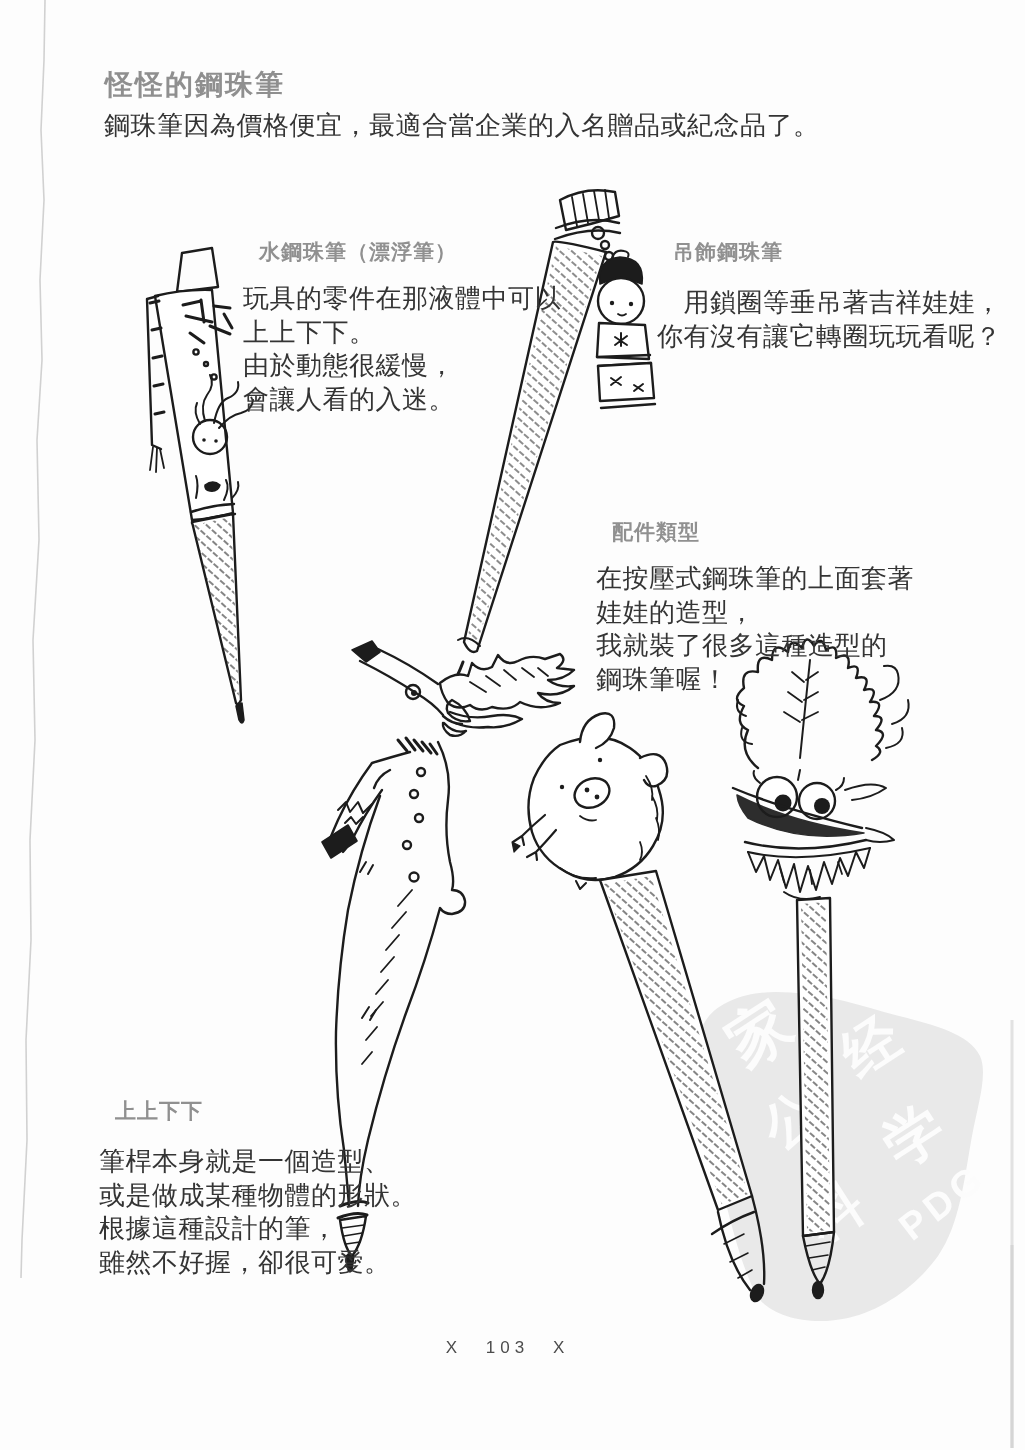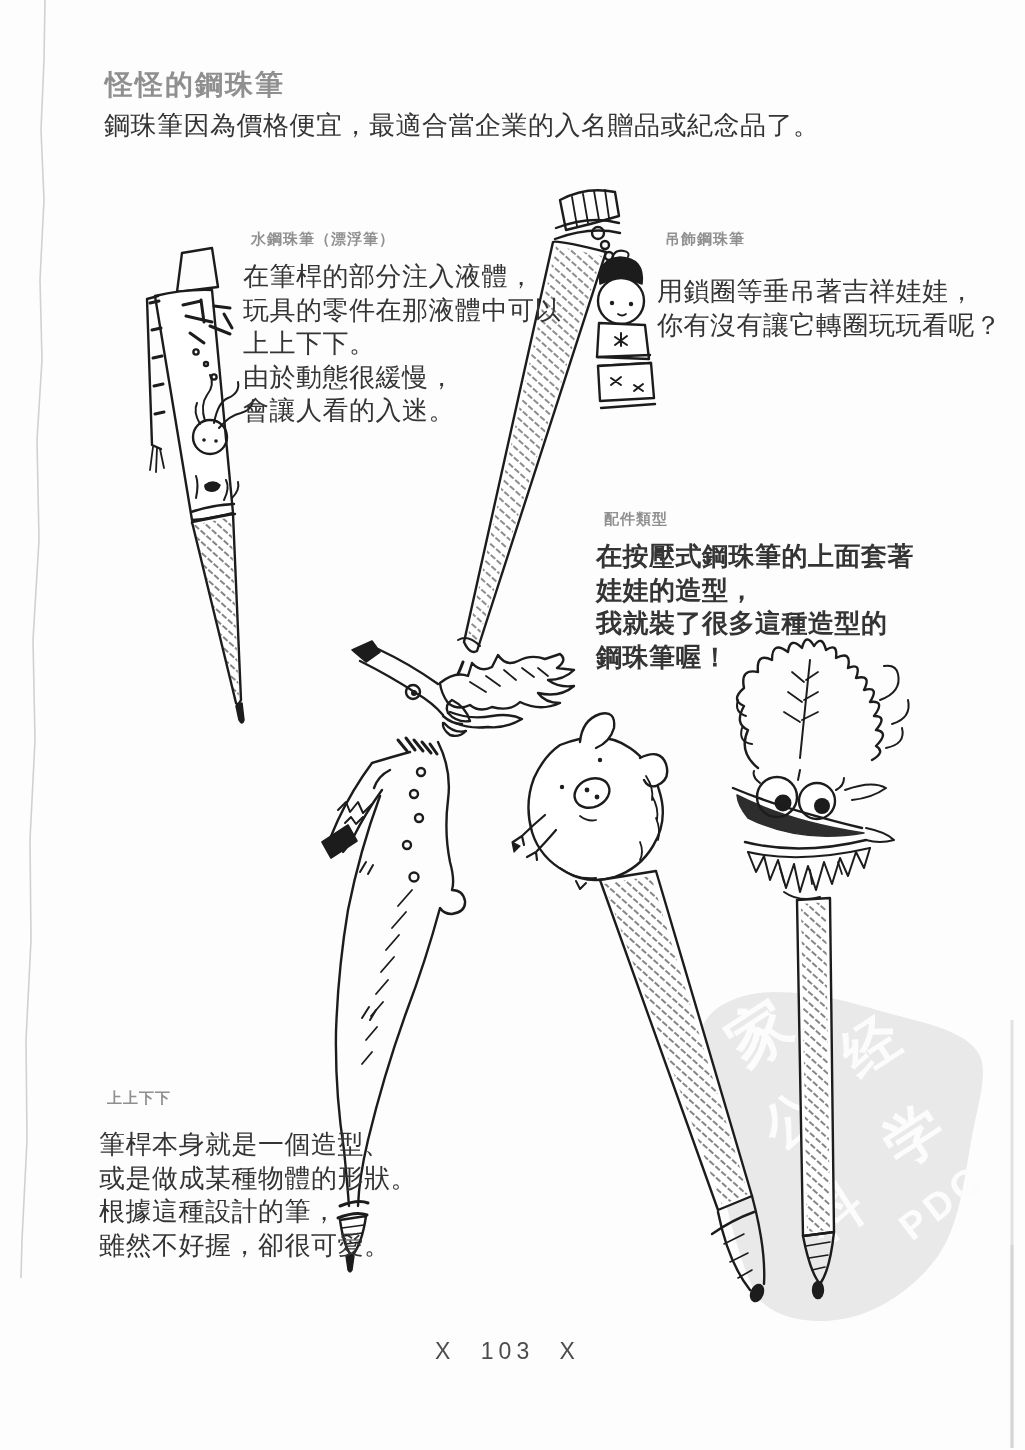--- a/index.html
+++ b/index.html
@@ -7,30 +7,30 @@
     position:relative;width:1025px;height:1450px;background:#fdfdfd;
     font-family:"Liberation Sans","DejaVu Sans",sans-serif;
     color:#343434;overflow:hidden;
   }
   .art{position:absolute;left:0;top:0;width:1025px;height:1450px;}
   .abs{position:absolute;}
   .h-main{
     font-size:28px;font-weight:700;color:#8f8f8f;letter-spacing:2px;margin:0;
   }
   .h-sec{
-    font-size:15px;font-weight:700;color:#909090;letter-spacing:1px;margin:8px;
+    font-size:21px;font-weight:700;color:#909090;letter-spacing:1px;margin:16px;
   }
   .body-line{
     font-size:26px;line-height:33.5px;color:#343434;letter-spacing:0.5px;
     white-space:nowrap;
   }
   .intro .body-line{line-height:34px;}
   .footer{
     position:absolute;left:0;top:1338px;width:1015px;text-align:center;
-    font-size:23px;color:#4c4c4c;letter-spacing:5px;word-spacing:14px;
+    font-size:17px;color:#4c4c4c;letter-spacing:5px;word-spacing:14px;
   }
 </style>
 </head>
 <body>
 
 <div class="page">
 
   <svg class="art" viewBox="0 0 1025 1450">
     <defs>
       <pattern id="hatch" width="8" height="8" patternUnits="userSpaceOnUse" patternTransform="rotate(-48)">
@@ -234,39 +234,38 @@
 
   <h1 class="abs h-main" style="left:105px;top:66px;">怪怪的鋼珠筆</h1>
 
   <div class="abs intro" style="left:104px;top:108px;">
     <div class="body-line">鋼珠筆因為價格便宜，最適合當企業的入名贈品或紀念品了。</div>
   </div>
 
   <div class="abs" style="left:243px;top:222px;">
     <h2 class="h-sec">水鋼珠筆（漂浮筆）</h2>
     <div style="margin-top:11px;">
-      <div class="body-line">在筆桿的部分注入液體，</div>
       <div class="body-line">玩具的零件在那液體中可以</div>
       <div class="body-line">上上下下。</div>
       <div class="body-line">由於動態很緩慢，</div>
       <div class="body-line">會讓人看的入迷。</div>
     </div>
   </div>
 
   <div class="abs" style="left:657px;top:222px;">
     <h2 class="h-sec">吊飾鋼珠筆</h2>
-    <div style="margin-top:26px;">
+    <div style="margin-top:20px;text-align:right;">
       <div class="body-line">用鎖圈等垂吊著吉祥娃娃，</div>
       <div class="body-line">你有沒有讓它轉圈玩玩看呢？</div>
     </div>
   </div>
 
   <div class="abs" style="left:596px;top:502px;">
     <h2 class="h-sec">配件類型</h2>
-    <div style="margin-top:11px;font-weight:bold;">
+    <div style="margin-top:11px;">
       <div class="body-line">在按壓式鋼珠筆的上面套著</div>
       <div class="body-line">娃娃的造型，</div>
       <div class="body-line">我就裝了很多這種造型的</div>
       <div class="body-line">鋼珠筆喔！</div>
     </div>
   </div>
 
   <div class="abs" style="left:99px;top:1081px;">
     <h2 class="h-sec">上上下下</h2>
     <div style="margin-top:20px;">

